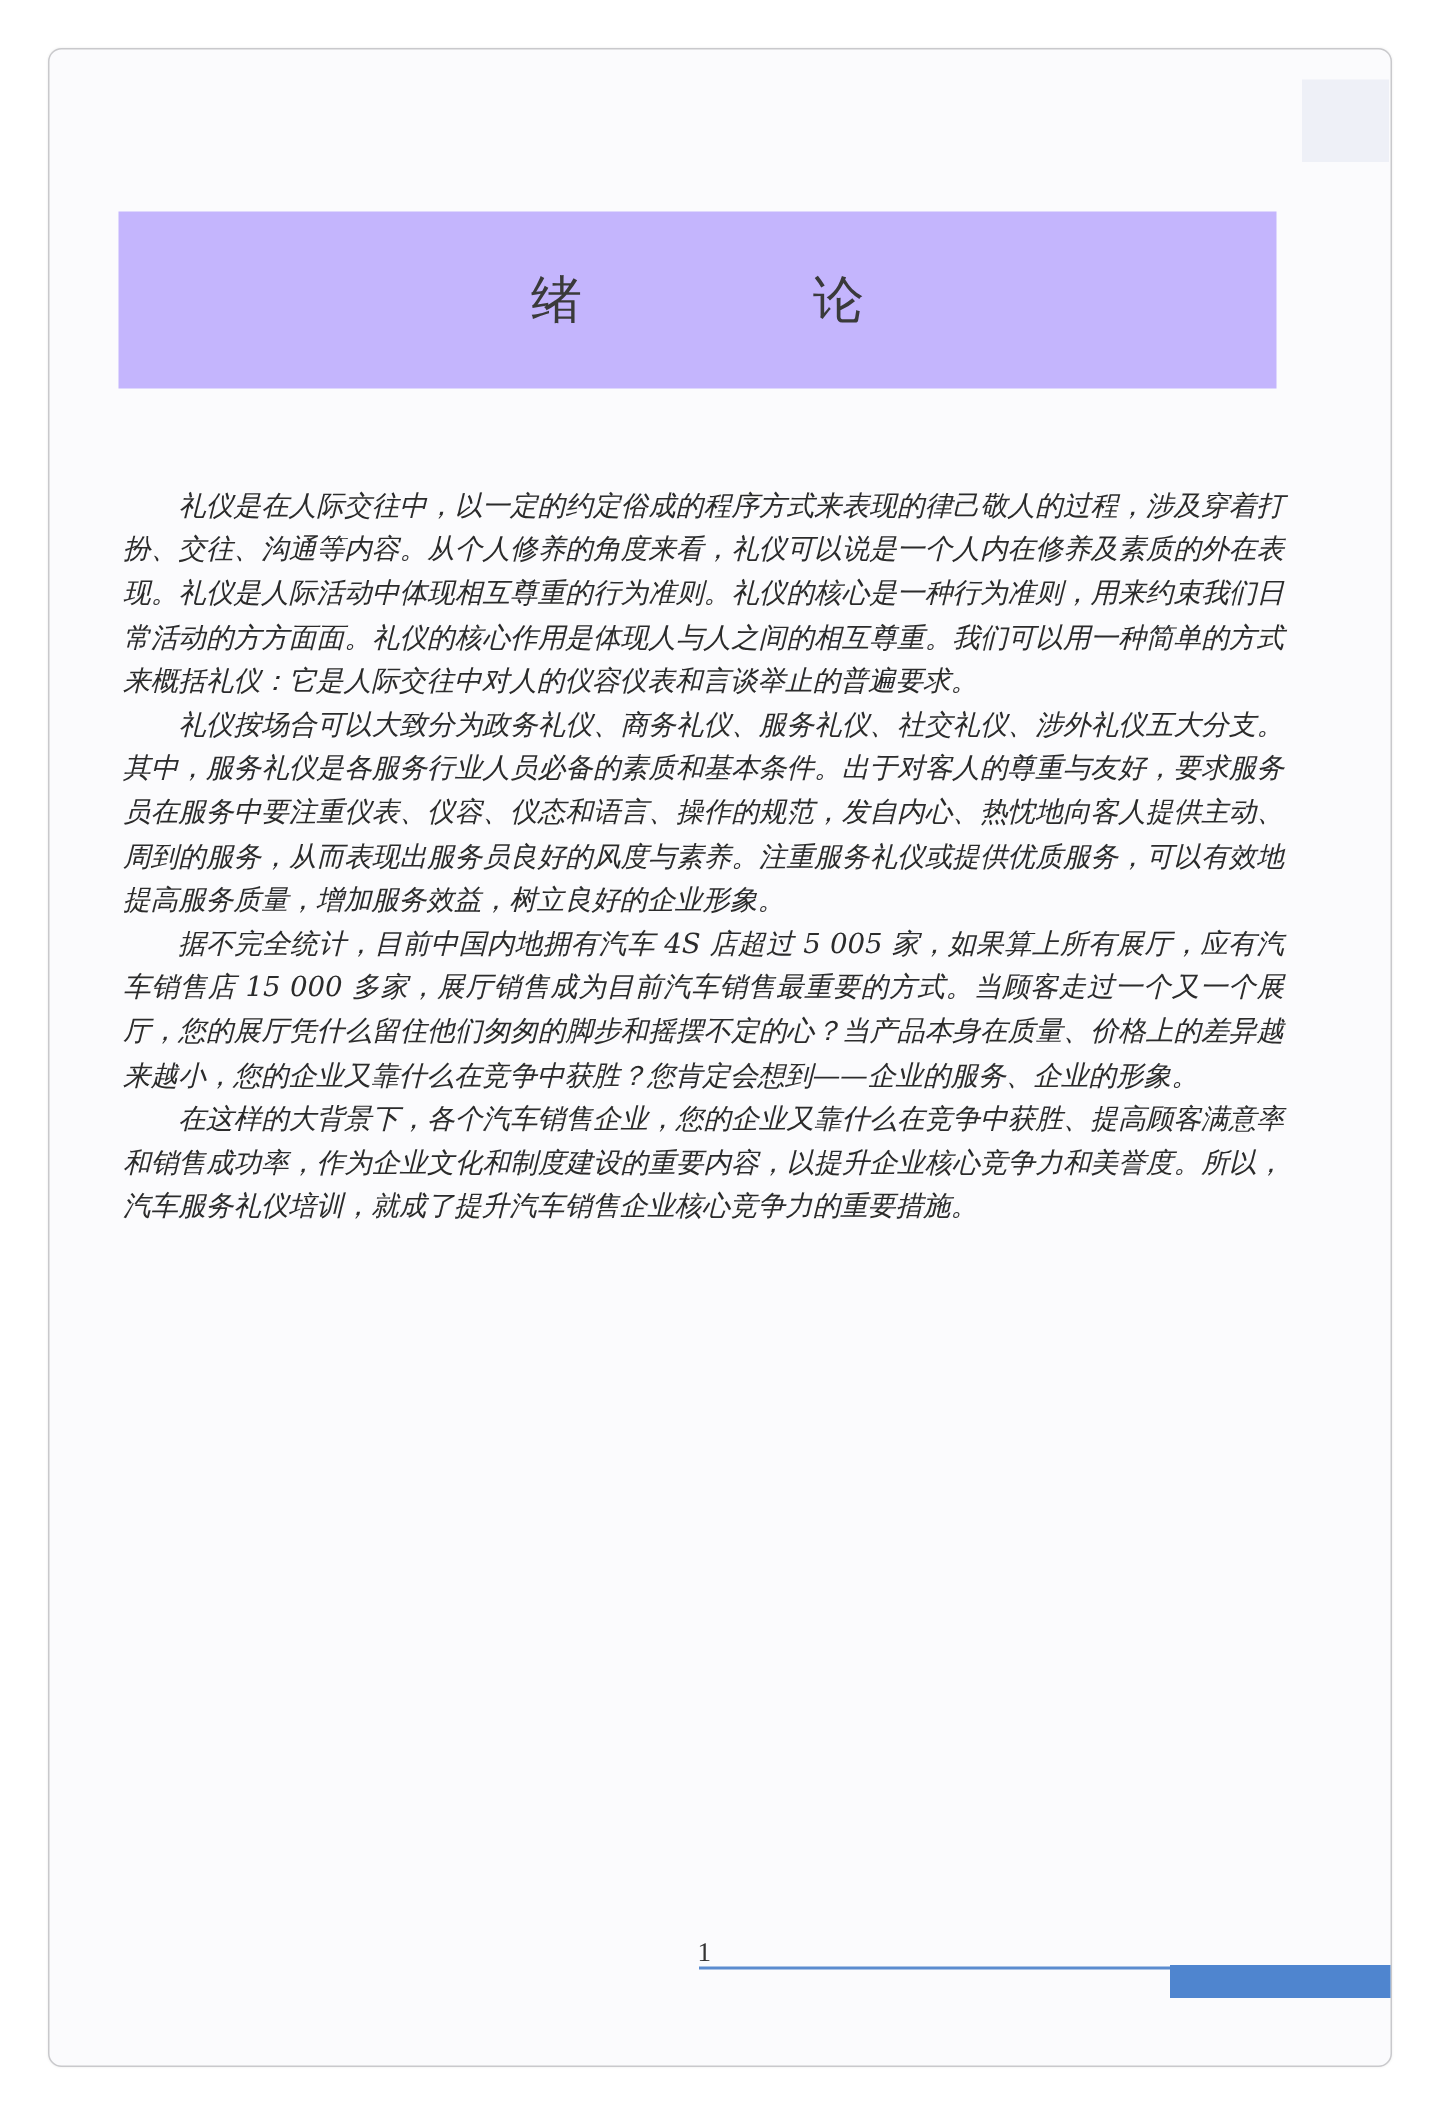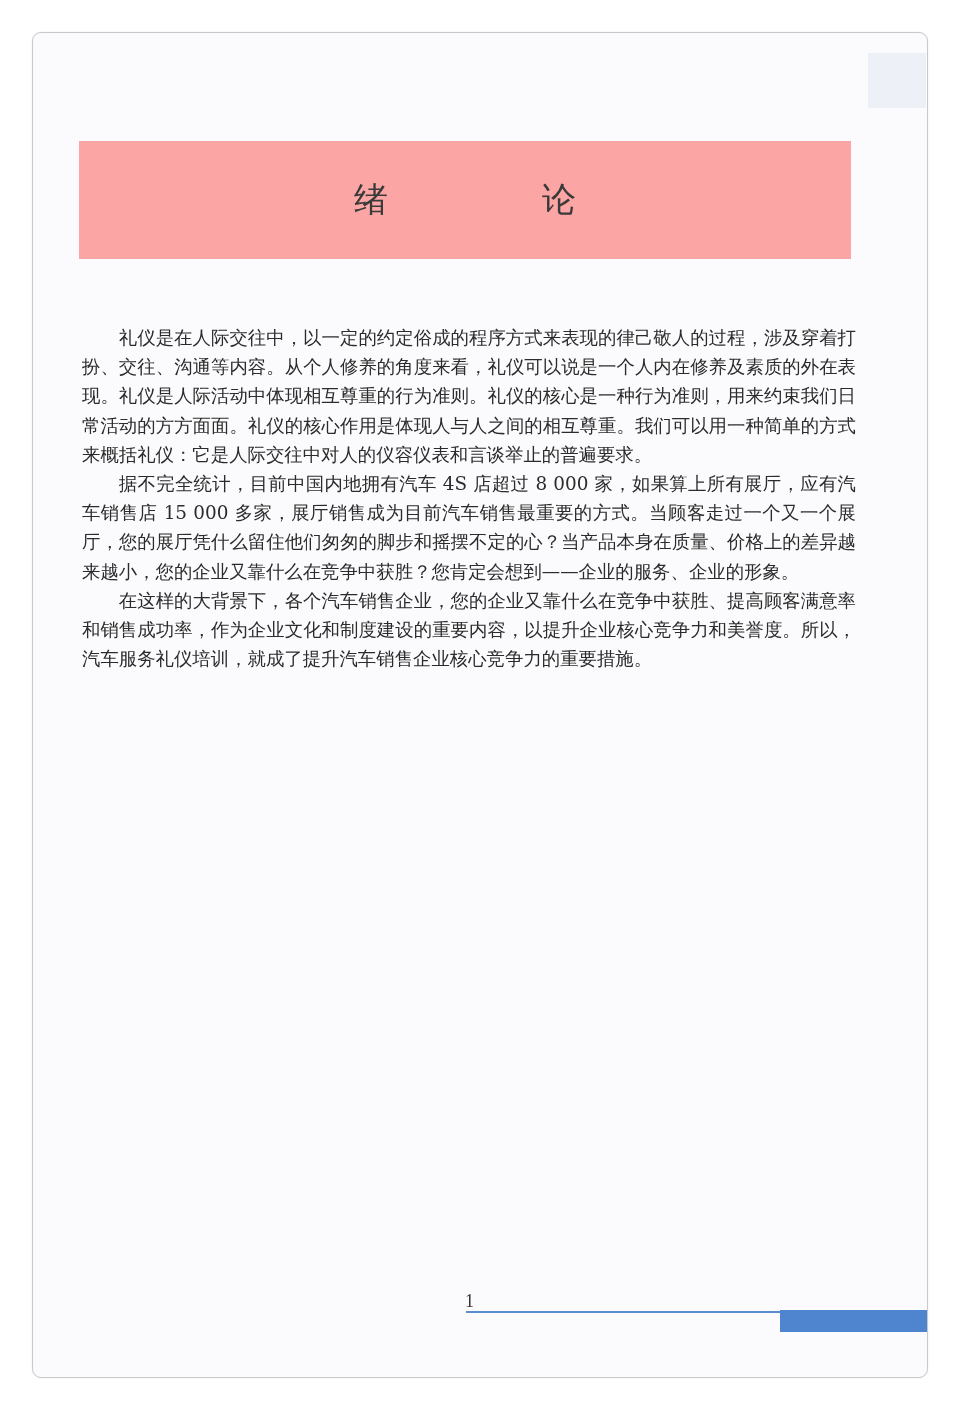--- a/index.html
+++ b/index.html
@@ -33,21 +33,21 @@
       width: 58px;
       height: 55px;
       background: #eef0f7;
     }
     .title-banner {
       position: absolute;
       left: 46px;
       top: 108px;
       width: 772px;
       height: 118px;
-      background: #fca5a5;
+      background: #c4b5fd;
       display: flex;
       align-items: center;
       justify-content: center;
     }
     .title-text {
       font-family: "DejaVu Sans", "Liberation Sans", sans-serif;
       font-size: 34px;
       color: #3a3a3a;
       letter-spacing: 60px;
       margin-left: 60px;
@@ -60,20 +60,21 @@
       width: 774px;
       font-size: 18.4px;
       line-height: 29.2px;
       color: #2b2b2b;
       text-align: justify;
       text-justify: inter-ideograph;
     }
     .body-text p {
       margin: 0;
       text-indent: 2em;
+      font-style: italic;
     }
     .footer-number {
       position: absolute;
       left: 432px;
       top: 1258px;
       font-size: 18px;
       color: #333;
       font-family: "Liberation Serif", "DejaVu Serif", serif;
     }
     .footer-rule {
@@ -98,20 +99,21 @@
 
 <div class="page-frame">
   <div class="bleed-header"></div>
 
   <div class="title-banner">
     <span class="title-text">绪　论</span>
   </div>
 
   <div class="body-text">
     <p>礼仪是在人际交往中，以一定的约定俗成的程序方式来表现的律己敬人的过程，涉及穿着打扮、交往、沟通等内容。从个人修养的角度来看，礼仪可以说是一个人内在修养及素质的外在表现。礼仪是人际活动中体现相互尊重的行为准则。礼仪的核心是一种行为准则，用来约束我们日常活动的方方面面。礼仪的核心作用是体现人与人之间的相互尊重。我们可以用一种简单的方式来概括礼仪：它是人际交往中对人的仪容仪表和言谈举止的普遍要求。</p>
-    <p>据不完全统计，目前中国内地拥有汽车 4S 店超过 8 000 家，如果算上所有展厅，应有汽车销售店 15 000 多家，展厅销售成为目前汽车销售最重要的方式。当顾客走过一个又一个展厅，您的展厅凭什么留住他们匆匆的脚步和摇摆不定的心？当产品本身在质量、价格上的差异越来越小，您的企业又靠什么在竞争中获胜？您肯定会想到——企业的服务、企业的形象。</p>
+    <p>礼仪按场合可以大致分为政务礼仪、商务礼仪、服务礼仪、社交礼仪、涉外礼仪五大分支。其中，服务礼仪是各服务行业人员必备的素质和基本条件。出于对客人的尊重与友好，要求服务员在服务中要注重仪表、仪容、仪态和语言、操作的规范，发自内心、热忱地向客人提供主动、周到的服务，从而表现出服务员良好的风度与素养。注重服务礼仪或提供优质服务，可以有效地提高服务质量，增加服务效益，树立良好的企业形象。</p>
+    <p>据不完全统计，目前中国内地拥有汽车 4S 店超过 5 005 家，如果算上所有展厅，应有汽车销售店 15 000 多家，展厅销售成为目前汽车销售最重要的方式。当顾客走过一个又一个展厅，您的展厅凭什么留住他们匆匆的脚步和摇摆不定的心？当产品本身在质量、价格上的差异越来越小，您的企业又靠什么在竞争中获胜？您肯定会想到——企业的服务、企业的形象。</p>
     <p>在这样的大背景下，各个汽车销售企业，您的企业又靠什么在竞争中获胜、提高顾客满意率和销售成功率，作为企业文化和制度建设的重要内容，以提升企业核心竞争力和美誉度。所以，汽车服务礼仪培训，就成了提升汽车销售企业核心竞争力的重要措施。</p>
   </div>
 
   <span class="footer-number">1</span>
   <div class="footer-rule"></div>
   <div class="footer-block"></div>
 </div>
 
 </body></html>

